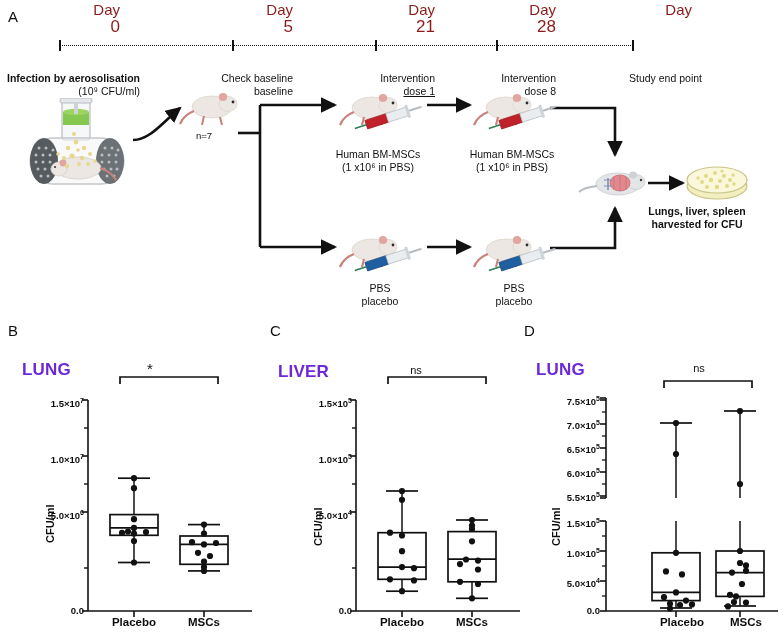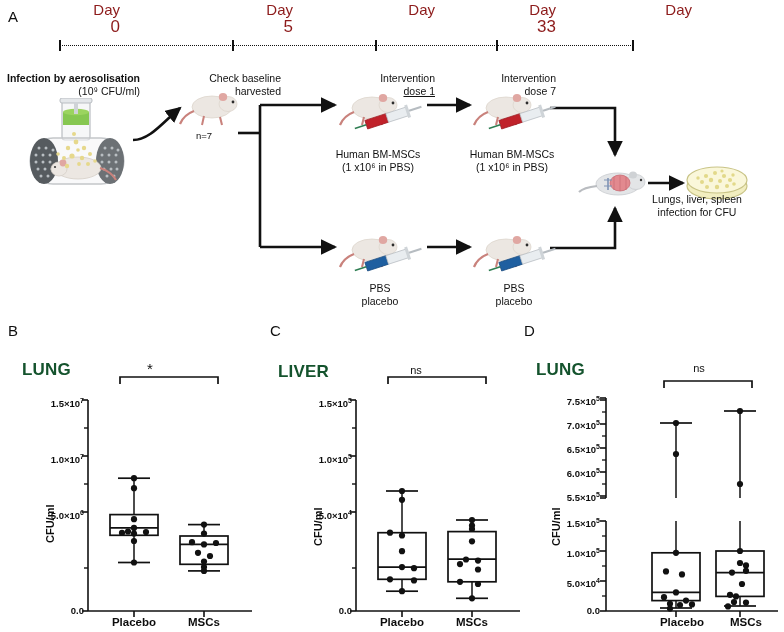--- a/index.html
+++ b/index.html
@@ -46,21 +46,21 @@
     position:absolute;text-align:center;font-size:10.5px;color:#111;
     line-height:12.5px;white-space:nowrap;
   }
   .n5{position:absolute;font-size:9.5px;color:#111;}
   svg.flow{position:absolute;left:0;top:0;width:784px;height:312px;
     pointer-events:none;}
   
   .chartwrap{position:absolute;}
   .chart-title{
     position:absolute;font-size:17px;font-weight:bold;letter-spacing:.2px;
-    color:#14532d;font-family:"Liberation Sans",sans-serif;
+    color:#6d28d9;font-family:"Liberation Sans",sans-serif;
   }
   .ylab{
     position:absolute;font-size:11px;font-weight:bold;color:#0d0d0d;
     transform:rotate(-90deg);transform-origin:left top;white-space:nowrap;
   }
   .xtick-lab{
     position:absolute;font-size:11.5px;font-weight:bold;color:#0d0d0d;
     text-align:center;white-space:nowrap;
   }
   .ytick-lab{
@@ -95,44 +95,48 @@
   </div>
   <div class="tl-col" style="left:-20px;top:57px;width:160px;">
     <div class="tl-cap bold">Infection by aerosolisation</div>
     <div class="tl-cap" style="margin-top:0;">(10⁹ CFU/ml)</div>
   </div>
 
   <div class="tl-col" style="left:173px;top:2px;width:120px;">
     <div class="tl-day-word">Day</div>
     <div class="tl-day-num">5</div>
   </div>
-  <div class="tl-col" style="left:161px;top:57px;width:120px;">
+  <div class="tl-col" style="left:173px;top:57px;width:120px;">
     <div class="tl-cap">Check baseline</div>
-    <div class="tl-cap" style="margin-top:0;">harvested</div>
+    <div class="tl-cap" style="margin-top:0;">baseline</div>
   </div>
 
   <div class="tl-col" style="left:315px;top:2px;width:120px;">
     <div class="tl-day-word">Day</div>
+    <div class="tl-day-num">21</div>
   </div>
   <div class="tl-col" style="left:315px;top:57px;width:120px;">
     <div class="tl-cap">Intervention</div>
     <div class="tl-cap" style="margin-top:0;text-decoration:underline;">dose 1</div>
   </div>
 
   <div class="tl-col" style="left:436px;top:2px;width:120px;">
     <div class="tl-day-word">Day</div>
-    <div class="tl-day-num">33</div>
+    <div class="tl-day-num">28</div>
   </div>
   <div class="tl-col" style="left:436px;top:57px;width:120px;">
     <div class="tl-cap">Intervention</div>
-    <div class="tl-cap" style="margin-top:0;">dose 7</div>
+    <div class="tl-cap" style="margin-top:0;">dose 8</div>
   </div>
 
   <div class="tl-col" style="left:572px;top:2px;width:120px;">
     <div class="tl-day-word">Day</div>
+  </div>
+  <div class="tl-col" style="left:562px;top:57px;width:140px;">
+    <div class="tl-cap">Study end point</div>
   </div>
 
   <svg class="flow" viewBox="0 0 784 312">
     <defs>
       <marker id="ah" markerWidth="7" markerHeight="7" refX="5.4" refY="3" orient="auto">
         <path d="M0,0 L6.2,3 L0,6 z" fill="#111"></path>
       </marker>
     </defs>
 
     <path d="M133,140 C150,140 163,122 180,108" stroke="#111" stroke-width="2.6" fill="none" marker-end="url(#ah)"></path>
@@ -359,23 +363,23 @@
           <circle cx="23" cy="29" r="2"></circle>
           <circle cx="33" cy="29" r="2.2"></circle>
         <circle cx="43" cy="28" r="2"></circle>
           <circle cx="50" cy="26" r="1.8"></circle>
           <circle cx="14" cy="20" r="1.7"></circle>
         <circle cx="38" cy="13" r="1.6"></circle>
           <circle cx="49" cy="17" r="1.7"></circle>
       </g>
     </svg>
   </div>
-  <div class="flowlabel" style="left:622px;top:193px;width:150px;">
+  <div class="flowlabel" style="left:622px;top:205px;width:150px;font-weight:bold;">
     <div>Lungs, liver, spleen</div>
-    <div>infection for CFU</div>
+    <div>harvested for CFU</div>
   </div>
 </div>
 
 <div class="chartwrap" style="left:0;top:318px;width:262px;height:314px;">
   <div class="panel-letter" style="left:8px;top:4px;">B</div>
   <div class="chart-title" style="left:22px;top:42px;">LUNG</div>
   <div class="ylab" style="left:44px;top:225px;">CFU/ml</div>
 
   <div class="ytick-lab" style="left:8px;top:78px;width:76px;">1.5×10<sup>7</sup></div>
   <div class="ytick-lab" style="left:8px;top:134px;width:76px;">1.0×10<sup>7</sup></div>

